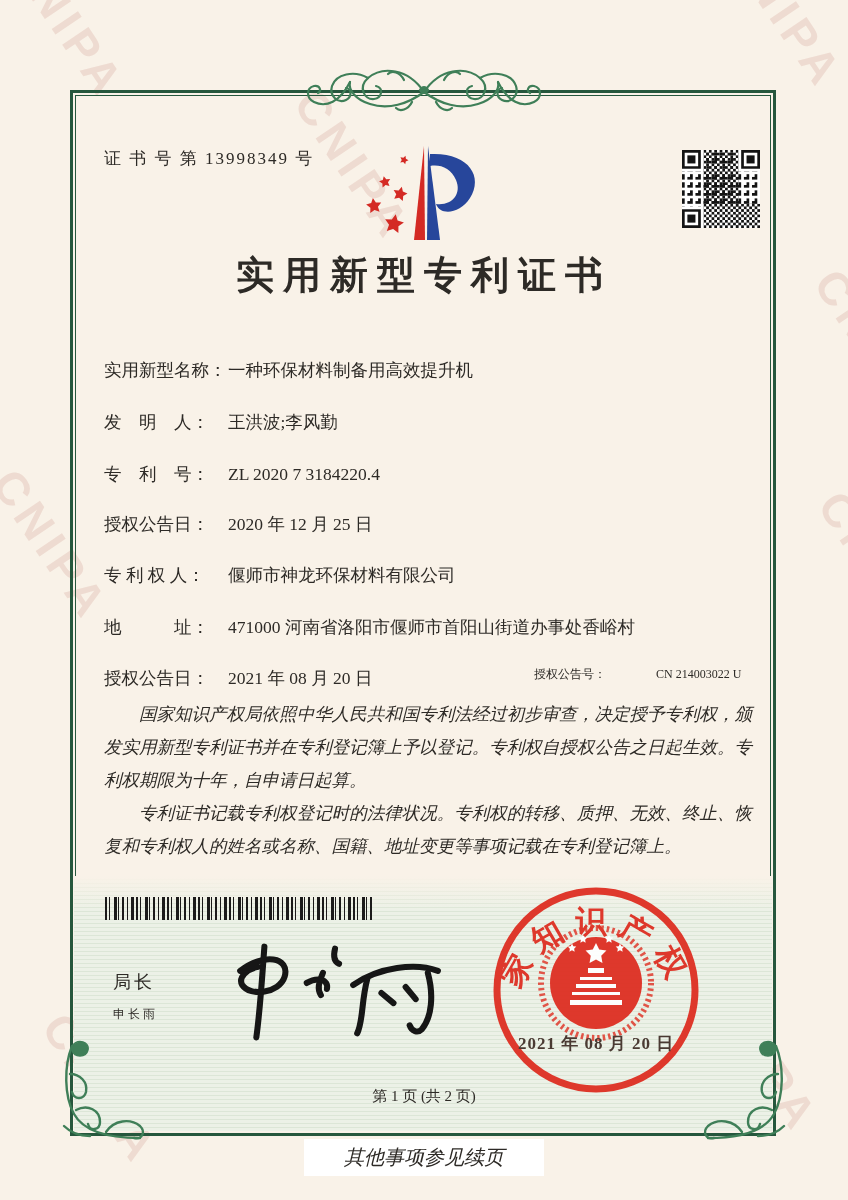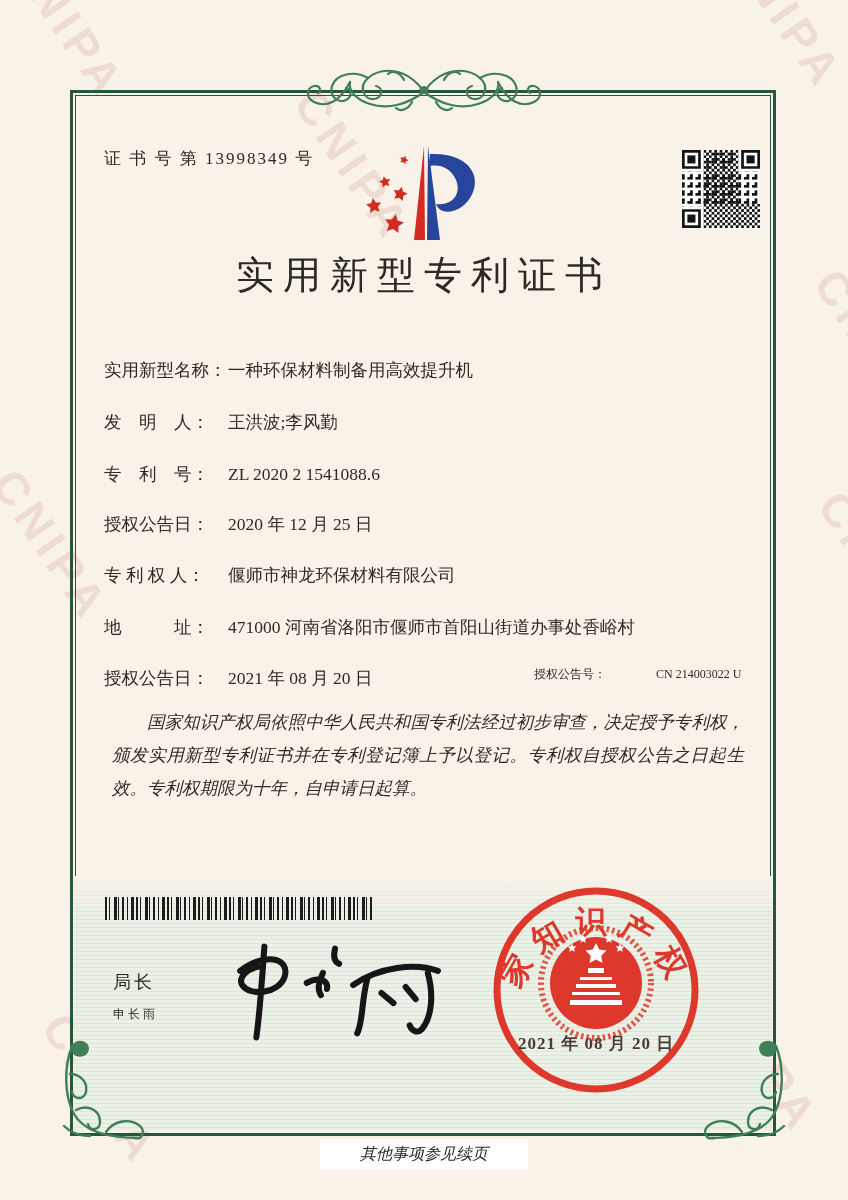--- a/index.html
+++ b/index.html
@@ -31,32 +31,32 @@
       linear-gradient(#f9f2e8, rgba(249,242,232,0) 34px),
       repeating-linear-gradient(180deg,#ecf1e7 0 3px,#dce6d7 3px 4px);
   }
   .cert-no{
     position:absolute; left:104px; top:147px; font-size:17px; letter-spacing:2px;font-family:Liberation Serif, serif;
   }
   .logo{position:absolute; left:352px; top:140px; width:150px; height:108px;}
   .qr{position:absolute; left:682px; top:150px; width:78px; height:78px;}
   .title{
     position:absolute; left:0; top:250px; width:848px; text-align:center;
-    font-size:38px; font-weight:normal; letter-spacing:9px;
+    font-size:38px; font-weight:bold; letter-spacing:9px;
   }
   .row{position:absolute; left:104px; font-size:17.5px; white-space:nowrap;}
   .row .lab{display:inline-block; width:122px;}
   .row .val{display:inline-block; margin-left:2px;}
   .grant-no{position:absolute; left:430px; top:0; font-size:12px; white-space:nowrap;}
   .grant-no .lab{display:inline-block; width:122px;}
   .body-text{
     position:absolute; left:104px; top:698px; width:648px;
     font-size:17.5px; line-height:33px; text-align:justify; font-style:italic;
   }
-  .body-text p{margin:8px; text-indent:2em;}
+  .body-text p{margin:0; text-indent:2em;}
   .barcode{
     position:absolute; left:105px; top:897px; width:268px; height:23px;
     background:repeating-linear-gradient(90deg,
       #1b1b1b 0 2px, transparent 2px 4px,
       #1b1b1b 4px 5px, transparent 5px 9px,
       #1b1b1b 9px 12px, transparent 12px 13px,
       #1b1b1b 13px 14px, transparent 14px 17px,
       #1b1b1b 17px 19px, transparent 19px 22px,
       #1b1b1b 22px 23px, transparent 23px 26px,
       #1b1b1b 26px 29px, transparent 29px 31px);
@@ -67,21 +67,21 @@
   .seal{position:absolute; left:486px; top:880px; width:220px; height:220px; opacity:.93;}
   .seal-date{
     position:absolute; left:486px; top:1032px; width:220px; text-align:center;
     font-size:17px; color:#4a3a33; letter-spacing:1px; font-weight:bold;
   }
   .page-info{
     position:absolute; left:0; top:1087px; width:848px; text-align:center; font-size:15px;
   }
   .footer-note{
     position:absolute; left:50%; transform:translateX(-50%); top:1139px;
-    background:#ffffff; padding:5px 40px; font-size:16px; font-style:italic;
+    background:#ffffff; padding:5px 40px; font-size:20px; font-style:italic;
     white-space:nowrap;
   }
   .ornament-top{position:absolute; left:304px; top:58px; width:240px; height:66px;}
   .corner{position:absolute; width:112px; height:104px;}
   .corner.left{left:56px; top:1040px;}
   .corner.right{left:680px; top:1040px; transform:scaleX(-1);}
 </style>
 </head>
 <body>
 
@@ -181,40 +181,41 @@
 
   <div class="title">实用新型专利证书</div>
 
   <div class="row" style="top:358px">
     <span class="lab">实用新型名称：</span><span class="val">一种环保材料制备用高效提升机</span>
   </div>
   <div class="row" style="top:410px">
     <span class="lab">发　明　人：</span><span class="val">王洪波;李风勤</span>
   </div>
   <div class="row" style="top:462px">
-    <span class="lab">专　利　号：</span><span class="val">ZL 2020 2 1541088.6</span>
+    <span class="lab">专　利　号：</span><span class="val">ZL 2020 7 3184220.4</span>
   </div>
   <div class="row" style="top:512px">
     <span class="lab">授权公告日：</span><span class="val">2020 年 12 月 25 日</span>
   </div>
   <div class="row" style="top:563px">
     <span class="lab">专 利 权 人：</span><span class="val">偃师市神龙环保材料有限公司</span>
   </div>
   <div class="row" style="top:615px">
     <span class="lab">地　　　址：</span><span class="val">471000 河南省洛阳市偃师市首阳山街道办事处香峪村</span>
   </div>
   <div class="row" style="top:666px">
     <span class="lab">授权公告日：</span><span class="val">2021 年 08 月 20 日</span>
     <span class="grant-no">
       <span class="lab">授权公告号：</span><span>CN 214003022 U</span>
     </span>
   </div>
 
   <div class="body-text">
     <p>国家知识产权局依照中华人民共和国专利法经过初步审查，决定授予专利权，颁发实用新型专利证书并在专利登记簿上予以登记。专利权自授权公告之日起生效。专利权期限为十年，自申请日起算。</p>
+    <p>专利证书记载专利权登记时的法律状况。专利权的转移、质押、无效、终止、恢复和专利权人的姓名或名称、国籍、地址变更等事项记载在专利登记簿上。</p>
   </div>
 
   <div class="barcode"></div>
 
   <div class="commissioner-title">局长</div>
   <div class="commissioner-name">申长雨</div>
 
   <svg class="signature" viewBox="0 0 230 110">
     <g stroke="#161616" fill="none" stroke-width="6" stroke-linecap="round" stroke-linejoin="round">
       <path d="M22,38 C45,20 72,24 66,44 C61,60 32,64 24,52 C20,45 28,36 40,34"></path>
@@ -246,16 +247,17 @@
       <rect x="86" y="112" width="48" height="3"></rect>
       <rect x="84" y="120" width="52" height="5"></rect>
     </g>
     <path id="sealArc" d="M32,130 A78,78 0 1 1 188,130" fill="none"></path>
     <text font-size="31" font-weight="bold" fill="#de2b1e" letter-spacing="10" font-family="Liberation Serif, DejaVu Serif, serif">
       <textPath href="#sealArc" startOffset="50%" text-anchor="middle">国家知识产权局</textPath>
     </text>
   </svg>
   <div class="seal-date">2021 年 08 月 20 日</div>
 
+  <div class="page-info">第 1 页 (共 2 页)</div>
 
   <div class="footer-note">其他事项参见续页</div>
 
 </div>
 
 </body></html>

